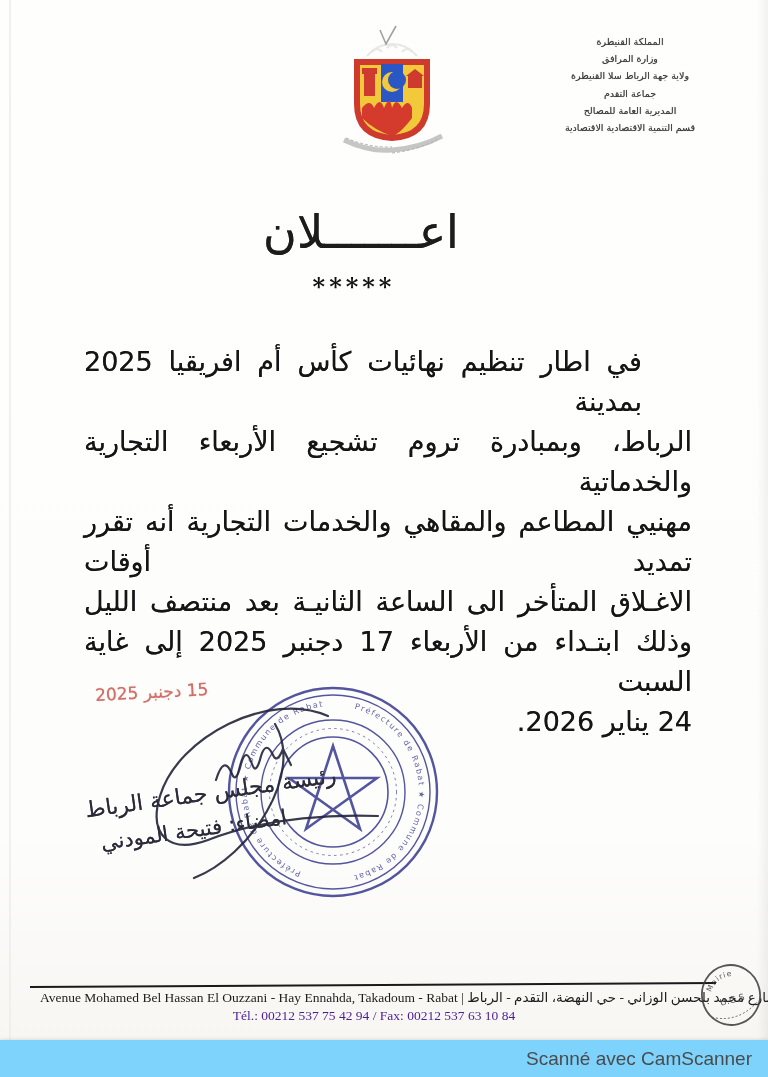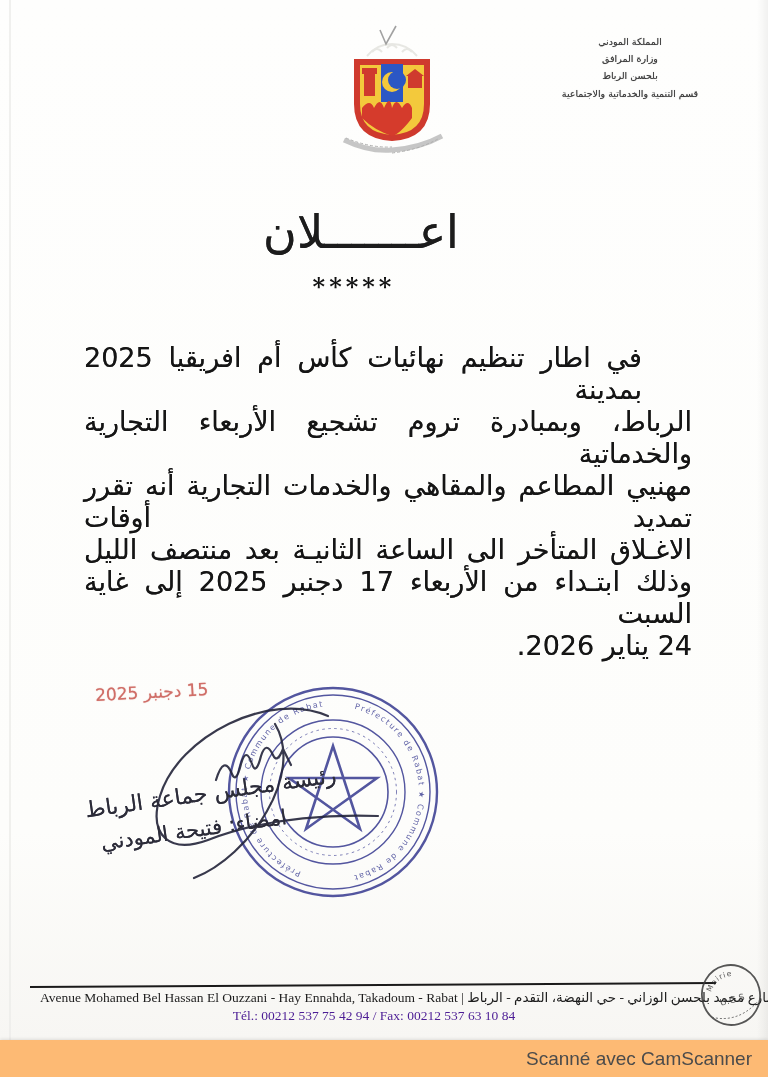--- a/index.html
+++ b/index.html
@@ -34,21 +34,21 @@
   .stars{
     position:absolute;left:0;right:60px;top:272px;text-align:center;
     font-size:24px;letter-spacing:4px;color:#111;font-weight:bold;
     font-family:"DejaVu Serif",serif;
   }
 
   
   .body-text{
     position:absolute;left:84px;right:76px;top:342px;
     direction:rtl;color:#151515;
-    font-size:27px;line-height:32px;
+    font-size:27px;line-height:40px;
     text-shadow:0 0 .4px #444;
   }
   .body-text .bline{text-align:justify;text-align-last:justify;}
   .body-text .bline.first{padding-right:50px;}
   .body-text .bline.last{text-align-last:right;}
 
   
   .date-stamp{
     position:absolute;left:95px;top:682px;
     direction:rtl;color:#c4473f;font-size:17px;letter-spacing:1px;
@@ -76,41 +76,43 @@
   }
   .footer-tel{
     position:absolute;left:40px;right:60px;top:1008px;text-align:center;
     font-family:"Liberation Serif","DejaVu Sans",serif;
     font-size:13.5px;color:#4c1d95;
   }
   .footer-stamp{position:absolute;left:697px;top:960px;width:68px;height:70px;opacity:.85;}
 
   
   .scanner-bar{
-    position:absolute;left:0;right:0;bottom:0;height:37px;background:#fdba74;
+    position:absolute;left:0;right:0;bottom:0;height:37px;background:#7dd3fc;
     box-shadow:0 -1px 3px rgba(0,0,0,.10);
     display:flex;align-items:center;justify-content:flex-end;
   }
   .scanner-bar span{
     font-family:"Liberation Sans",sans-serif;font-size:19px;color:#4b4b4b;
     margin-right:16px;
   }
 </style>
 </head>
 <body>
 
 <div class="scan-page"></div>
 <div class="edge-left"></div>
 <div class="edge-right"></div>
 
 <div class="letterhead">
-  <div>المملكة المودني</div>
+  <div>المملكة القنيطرة</div>
   <div>وزارة المرافق</div>
-  <div>بلحسن الرباط</div>
-  <div>قسم التنمية والخدماتية والاجتماعية</div>
+  <div>ولاية جهة الرباط سلا القنيطرة</div>
+  <div>جماعة التقدم</div>
+  <div>المديرية العامة للمصالح</div>
+  <div>قسم التنمية الاقتصادية الاقتصادية</div>
 </div>
 
 <div class="emblem">
   <svg width="140" height="150" viewBox="0 0 140 150">
 
     <path d="M58,8 l6,14 l10,-18" fill="none" stroke="#8a8a8a" stroke-width="1.6" opacity=".8"></path>
 
     <g opacity=".22" stroke="#9a9a8a" fill="none" stroke-width="2">
       <path d="M45,34 q10,-12 25,-12 q15,0 25,12"></path>
       <path d="M50,30 q5,-6 10,0 M65,26 q5,-6 10,0 M80,30 q5,-6 10,0"></path>

